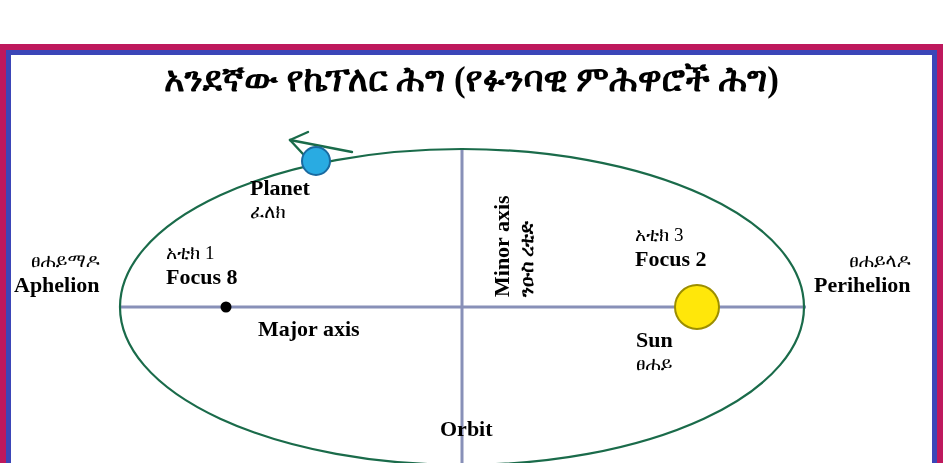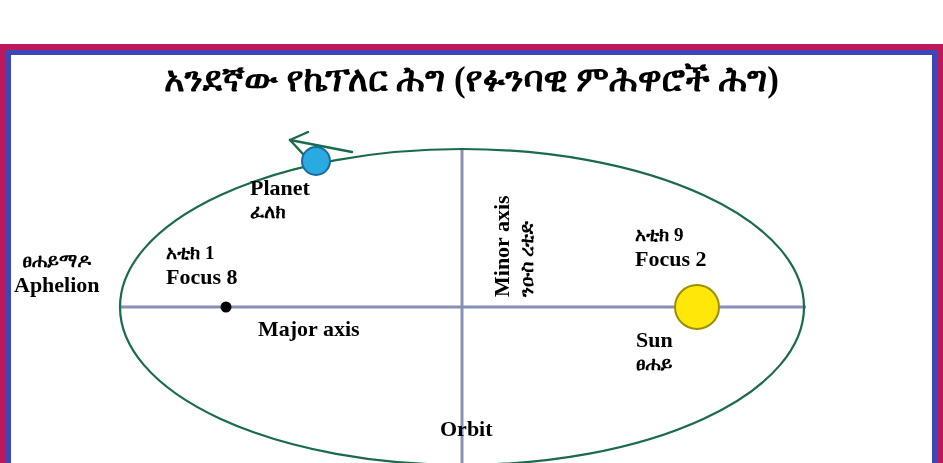--- a/index.html
+++ b/index.html
@@ -51,31 +51,31 @@
   }
   .lbl {
     position: absolute;
     color: #000000;
     font-family: "Liberation Serif", "DejaVu Serif", serif;
     white-space: nowrap;
   }
   .lbl .am {
     display: block;
     font-size: 19px;
-    font-weight: 700;
+    font-weight: 400;
     line-height: 1.18;
   }
   .lbl .en {
     display: block;
     font-size: 22px;
     font-weight: 700;
     line-height: 1.18;
   }
   .ctr { text-align: left; }
-  .lft { text-align: center; }
+  .lft { text-align: right; }
 
   
   #aphelion-label { left: 14px; top: 206px; }
   
   #perihelion-label { left: 814px; top: 206px; }
   
   #focus1-label { left: 166px; top: 198px; width: 124px; }
   
   #focus2-label { left: 635px; top: 180px; width: 130px; }
   
@@ -142,28 +142,32 @@
     <circle cx="697" cy="263" r="22" fill="#ffe70a" stroke="#9c8e00" stroke-width="2"></circle>
 
     <circle cx="316" cy="117" r="14" fill="#29abe2" stroke="#1a6aa0" stroke-width="2"></circle>
   </svg>
 
   <div class="lbl lft" id="aphelion-label">
     <span class="am">ፀሐይማዶ</span>
     <span class="en">Aphelion</span>
   </div>
 
+  <div class="lbl lft" id="perihelion-label">
+    <span class="am">ፀሐይላዶ</span>
+    <span class="en">Perihelion</span>
+  </div>
 
   <div class="lbl ctr" id="focus1-label">
     <span class="am">አቲክ 1</span>
     <span class="en">Focus 8</span>
   </div>
 
   <div class="lbl ctr" id="focus2-label">
-    <span class="am">አቲክ 9</span>
+    <span class="am">አቲክ 3</span>
     <span class="en">Focus 2</span>
   </div>
 
   <div class="lbl ctr" id="sun-label">
     <span class="en">Sun</span>
     <span class="am">ፀሐይ</span>
   </div>
 
   <div class="lbl ctr" id="planet-label">
     <span class="en">Planet</span>

